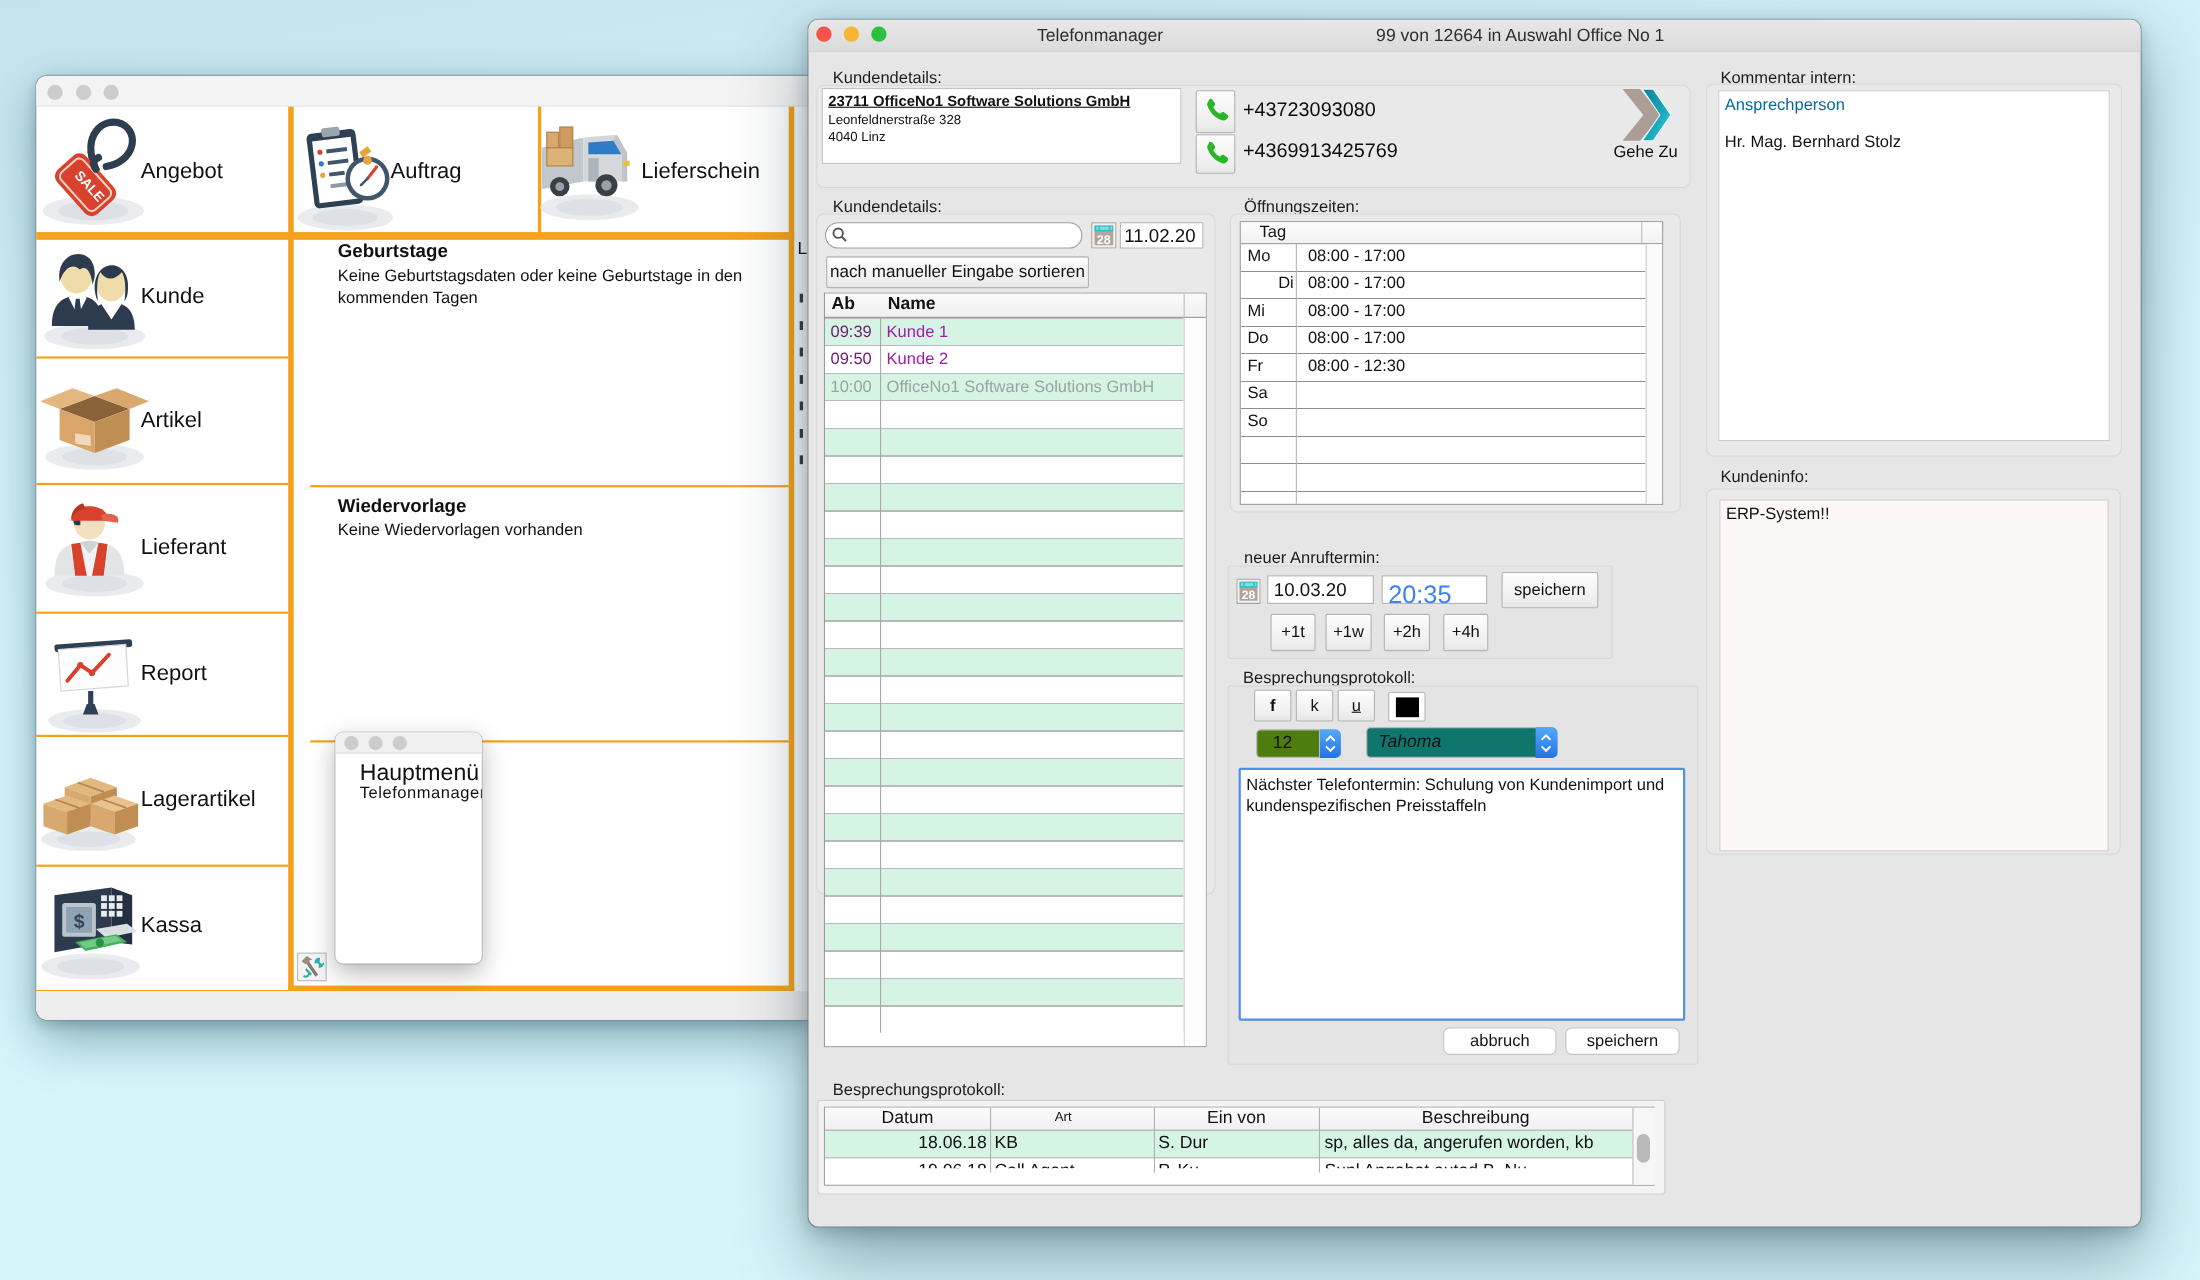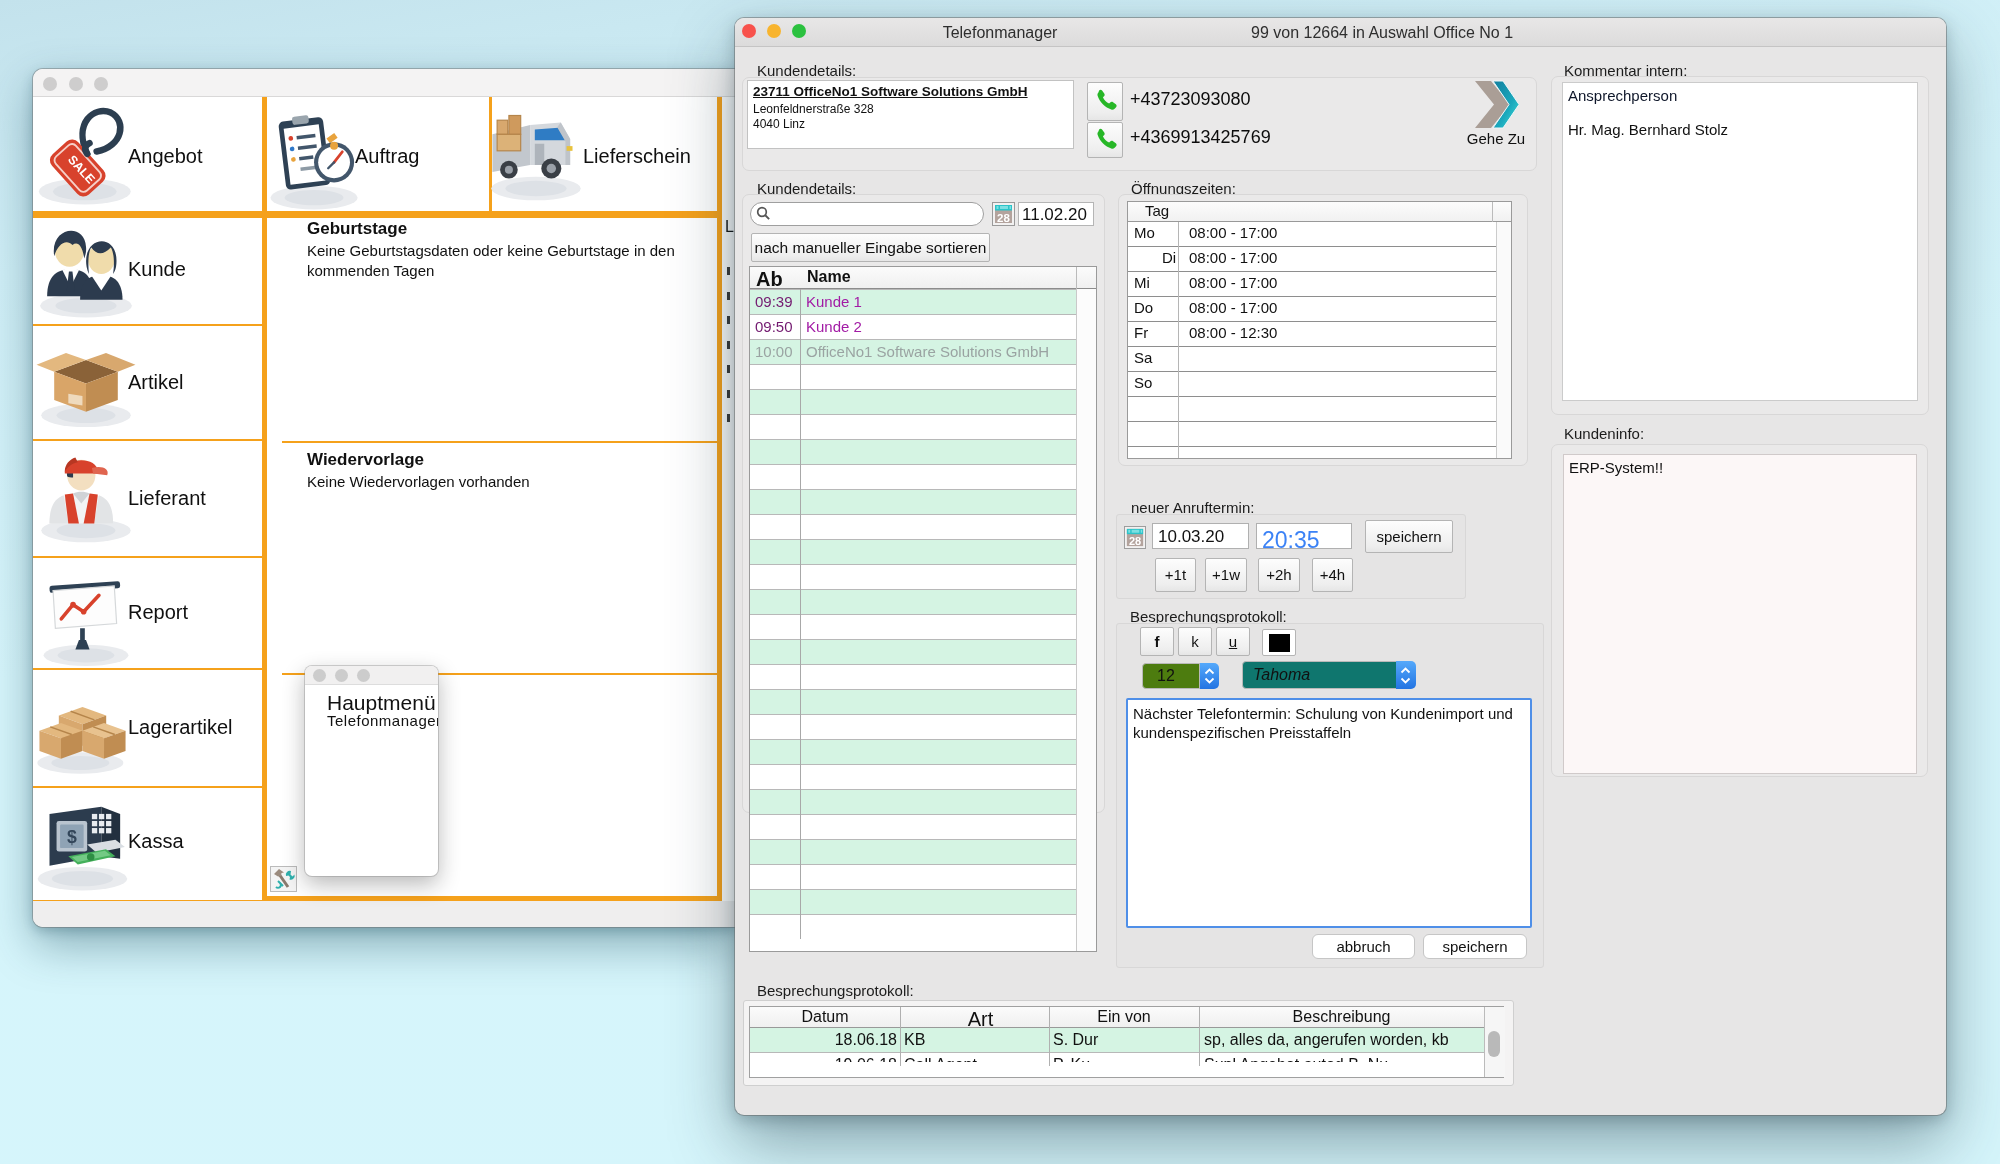--- a/index.html
+++ b/index.html
@@ -266,21 +266,21 @@
           <stop offset="1" stop-color="#43e0d8"></stop>
         </linearGradient>
       </defs>
     <path fill="url(#tealg)" d="M22 1 L32 1 L48 24.5 L32 48 L22 48 L38 24.5 Z" stroke="#eef7f8" stroke-width="1"></path>
   </svg>
   <div class="abs" style="left:726px;top:112px;width:70px;text-align:center;font-size:15px;color:#111;">Gehe Zu</div>
 
   <div class="lbl" style="left:829px;top:44px;">Kommentar intern:</div>
   <div class="gbox" style="left:816px;top:58px;width:378px;height:339px;"></div>
   <div class="wbox" style="left:827px;top:64px;width:356px;height:319px;border-color:#cbcbcb;">
-    <div class="abs" style="left:5px;top:4px;font-size:15px;color:#0f172a;">Ansprechperson</div>
+    <div class="abs" style="left:5px;top:4px;font-size:15px;color:#0369a1;">Ansprechperson</div>
     <div class="abs" style="left:5px;top:38px;font-size:15px;color:#111;">Hr. Mag. Bernhard Stolz</div>
   </div>
 
   <div class="lbl" style="left:22px;top:162px;">Kundendetails:</div>
   <div class="gbox" style="left:7px;top:176px;width:363px;height:619px;"></div>
   <div class="abs" style="left:15px;top:184px;width:234px;height:24px;background:#fff;border:1.5px solid #9f9f9f;border-radius:12px;">
     <svg width="15" height="15" viewBox="0 0 16 16" style="margin:3px 0 0 5px;">
         <circle cx="6.4" cy="6.4" r="4.6" fill="none" stroke="#555" stroke-width="1.8"></circle>
         <line x1="9.9" y1="9.9" x2="14" y2="14" stroke="#555" stroke-width="2"></line>
       </svg>
@@ -296,21 +296,21 @@
         <text x="11.5" y="19.5" font-size="11.5" font-weight="bold" fill="#fff" text-anchor="middle" font-family="Liberation Sans">28</text>
       </svg>
   </div>
   <div class="wbox" style="left:283px;top:184px;width:76px;height:24px;border-color:#b5b5b5;">
     <div class="abs" style="left:3px;top:2px;font-size:17px;color:#111;">11.02.20</div>
   </div>
   <div class="btn" style="left:16px;top:215px;width:239px;height:29px;line-height:27px;font-size:15.5px;">nach manueller Eingabe sortieren</div>
 
   <div class="abs" id="bigtable" style="left:14px;top:248px;width:348px;height:686px;background:#fff;border:1px solid #9a9a9a;">
     <div class="abs" style="left:0;top:0;width:346px;height:22px;background:linear-gradient(180deg,#fbfbfb,#f0f0f0);border-bottom:1px solid #8c8c8c;">
-      <div class="abs" style="left:6px;top:1px;font-size:20px;font-weight:bold;color:#111;">Ab</div>
+      <div class="abs" style="left:6px;top:1px;font-size:16px;font-weight:bold;color:#111;">Ab</div>
       <div class="abs" style="left:57px;top:1px;font-size:16px;font-weight:bold;color:#111;">Name</div>
       <div class="abs" style="left:326px;top:0;width:1px;height:22px;background:#bbb;"></div>
     </div>
     <div class="abs" id="tbody" style="left:0;top:22px;width:326px;height:650px;
       background:
         repeating-linear-gradient(180deg, rgba(184,184,184,1) 0 1px, rgba(0,0,0,0) 1px 25px),
         repeating-linear-gradient(180deg, #d5f4e3 0 25px, #ffffff 25px 50px);">
       <div class="abs" style="left:50px;top:0;width:1px;height:650px;background:#a8a8a8;"></div>
       <div class="abs" style="left:5px;top:4px;font-size:15px;color:#731a70;">09:39</div>
       <div class="abs" style="left:56px;top:4px;font-size:15px;color:#a21ba5;">Kunde 1</div>
@@ -413,21 +413,21 @@
   <div class="gbox" style="left:816px;top:426px;width:377px;height:333px;"></div>
   <div class="wbox" style="left:828px;top:436px;width:354px;height:320px;background:#fcf7f7;border-color:#d0caca;">
     <div class="abs" style="left:5px;top:4px;font-size:15px;color:#111;">ERP-System!!</div>
   </div>
 
   <div class="lbl" style="left:22px;top:964px;">Besprechungsprotokoll:</div>
   <div class="abs" style="left:8px;top:982px;width:771px;height:86px;background:#f4f3f3;border:1px solid #cfcfcf;border-radius:3px;"></div>
   <div class="abs" style="left:14px;top:988px;width:755px;height:72px;background:#fff;border:1px solid #a0a0a0;">
     <div class="abs" style="left:0;top:0;width:734px;height:21px;background:linear-gradient(180deg,#fbfbfb,#f0f0f0);border-bottom:1px solid #999;">
       <div class="abs" style="left:0;top:1px;width:150px;text-align:center;font-size:16px;color:#111;">Datum</div>
-      <div class="abs" style="left:156px;top:1px;width:149px;text-align:center;font-size:20px;color:#111;">Art</div>
+      <div class="abs" style="left:142px;top:1px;width:149px;text-align:center;font-size:12px;color:#111;">Art</div>
       <div class="abs" style="left:299px;top:1px;width:150px;text-align:center;font-size:16px;color:#111;">Ein von</div>
       <div class="abs" style="left:449px;top:1px;width:285px;text-align:center;font-size:16px;color:#111;">Beschreibung</div>
     </div>
     <div class="abs" style="left:0;top:21px;width:734px;height:25px;background:#d5f4e3;border-bottom:1px solid #b8b8b8;">
       <div class="abs" style="left:0;top:3px;width:147px;text-align:right;font-size:16px;color:#111;">18.06.18</div>
       <div class="abs" style="left:154px;top:3px;font-size:16px;color:#111;">KB</div>
       <div class="abs" style="left:303px;top:3px;font-size:16px;color:#111;">S. Dur</div>
       <div class="abs" style="left:454px;top:3px;font-size:16px;color:#111;">sp, alles da, angerufen worden, kb</div>
     </div>
     <div class="abs" style="left:0;top:47px;width:734px;height:8px;overflow:hidden;">

